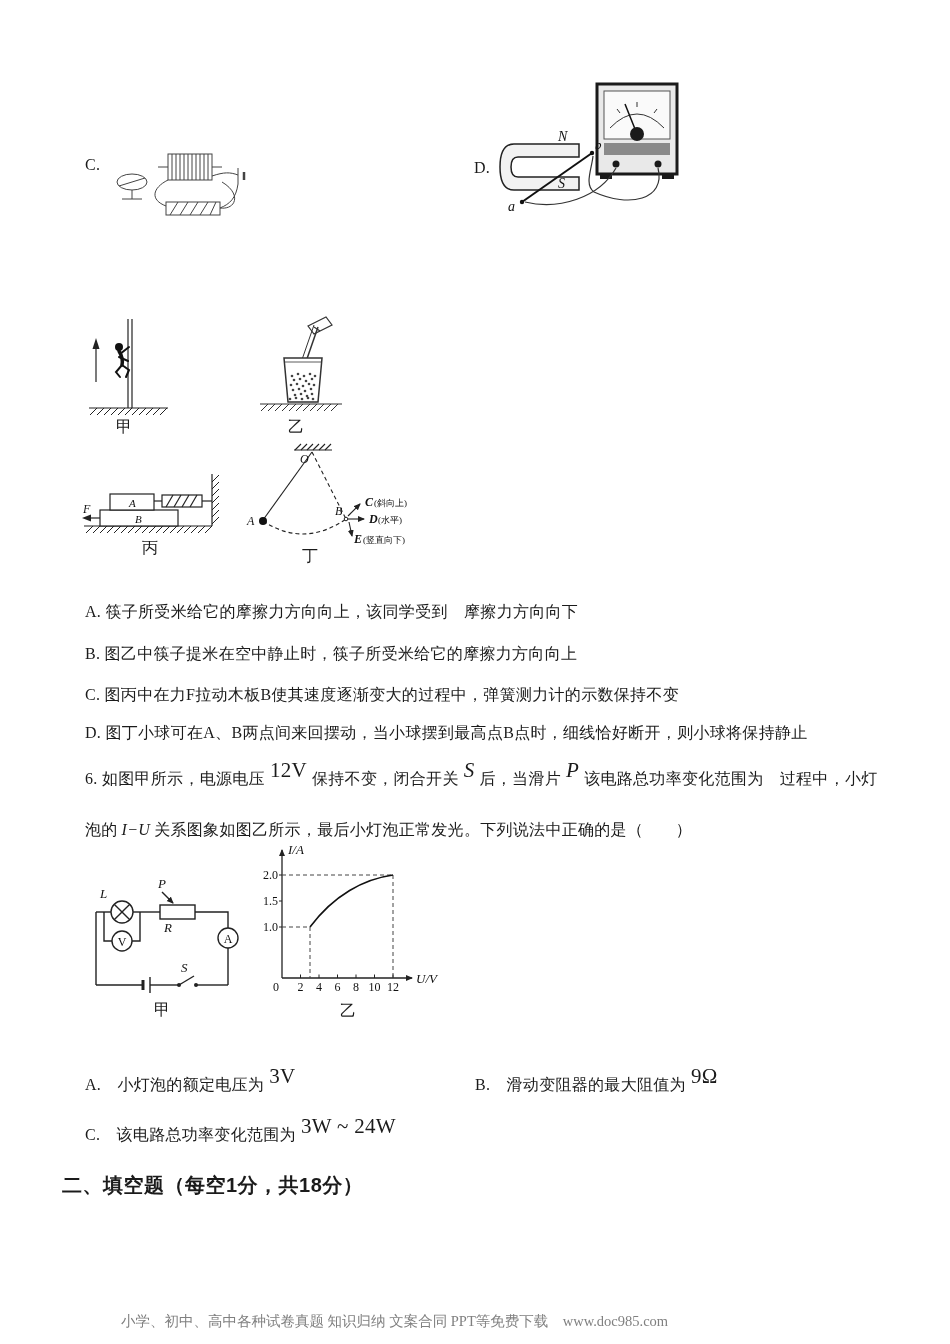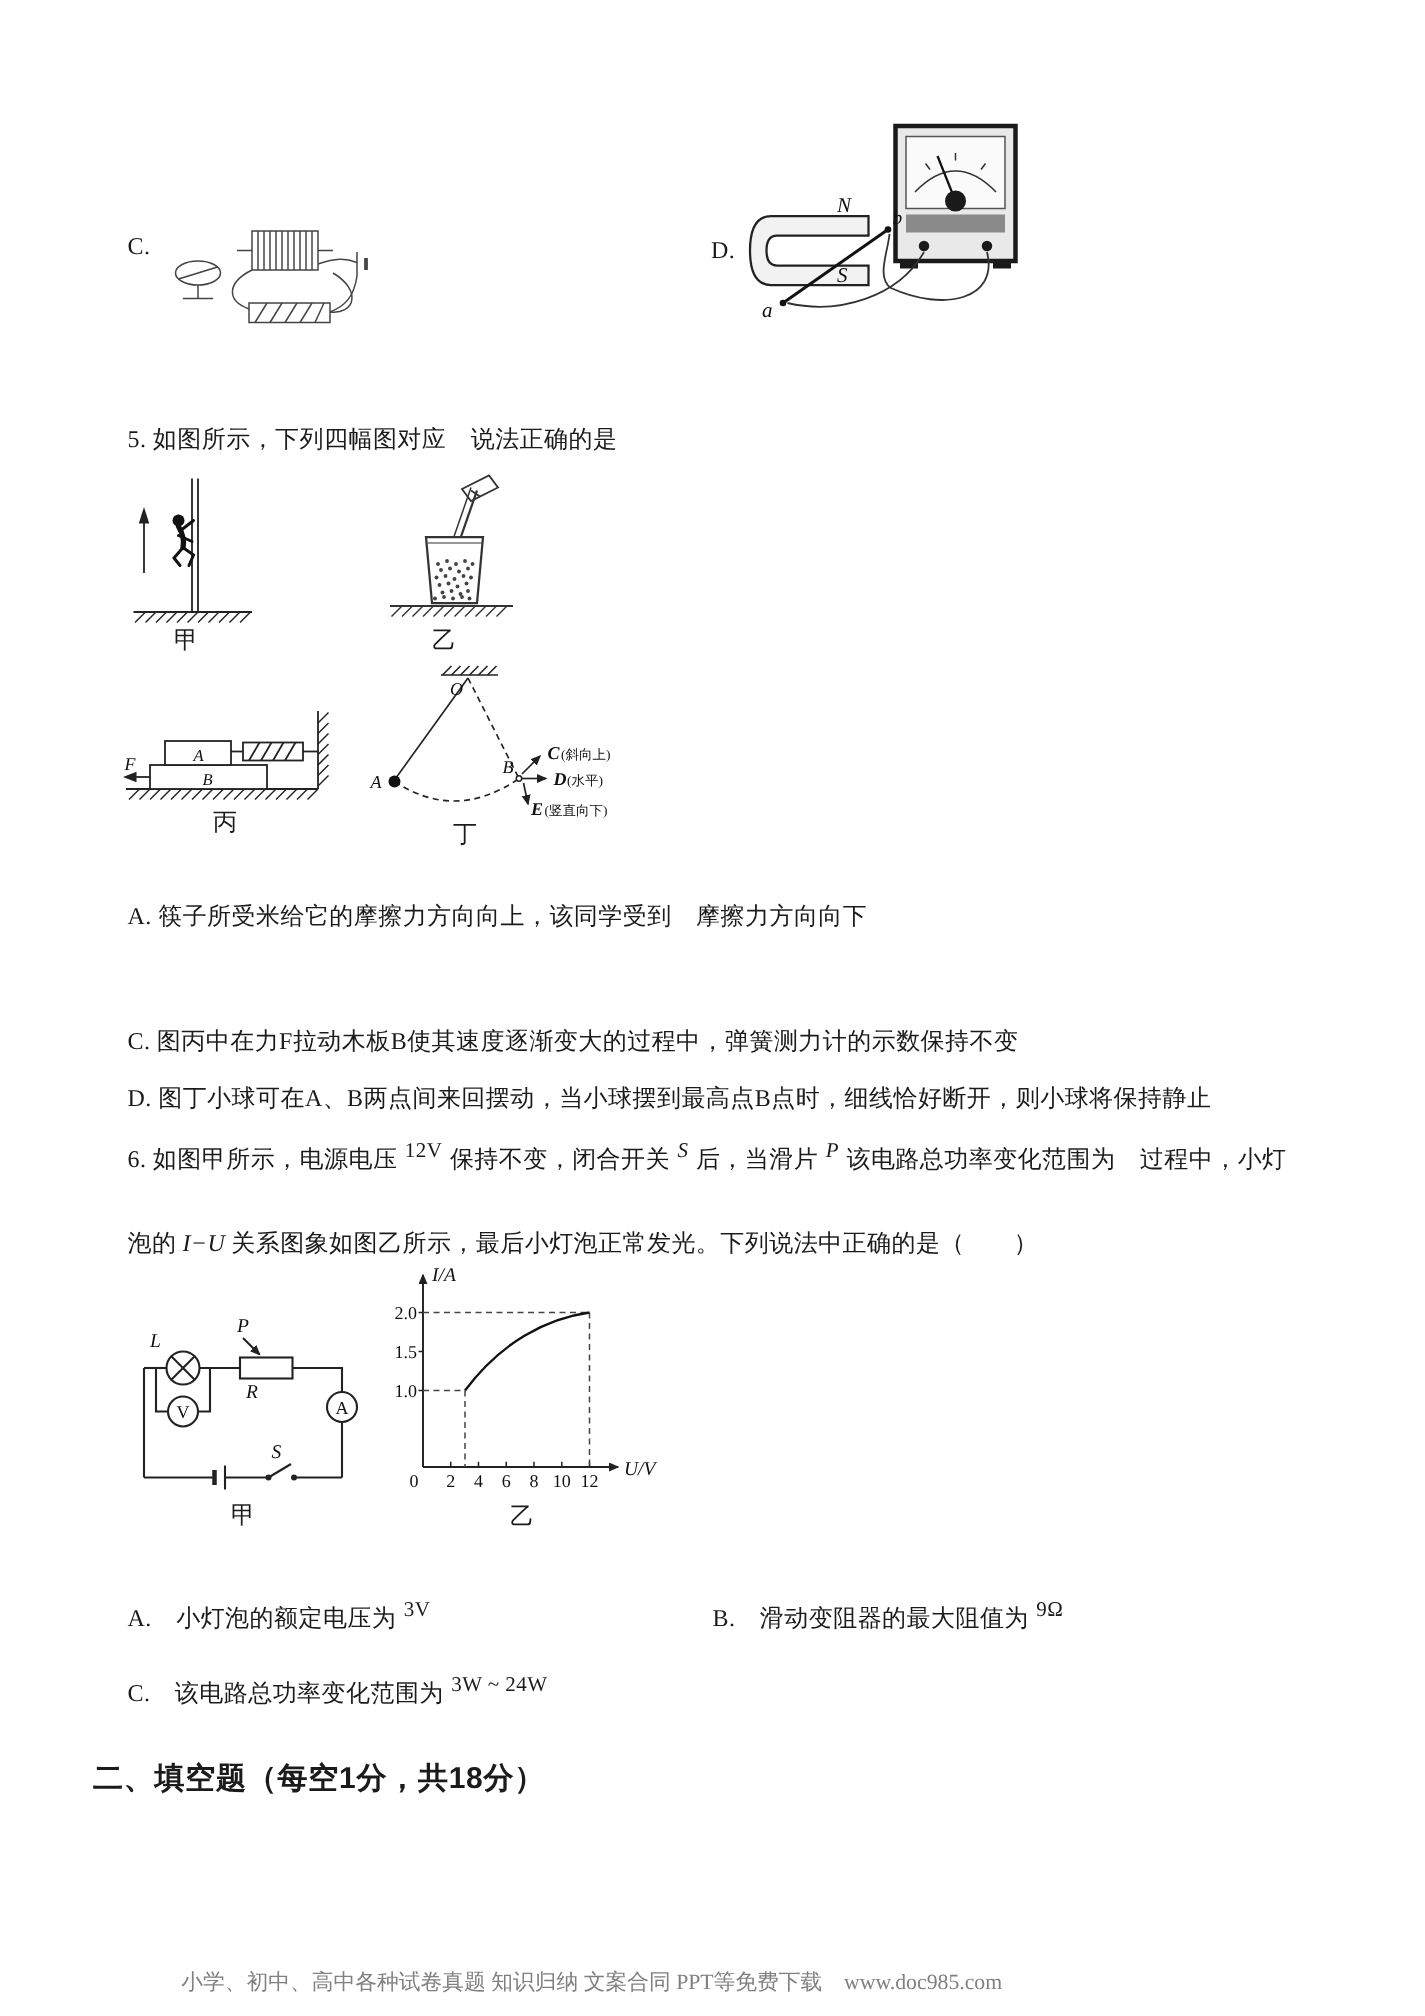--- a/index.html
+++ b/index.html
@@ -6,21 +6,21 @@
   html,body { background:#ffffff; }
   #page {
     position:relative; width:950px; height:1344px; background:#ffffff;
     font-family:"Liberation Serif","DejaVu Serif",serif; color:#1b1b1b;
     overflow:hidden;
   }
   .abs { position:absolute; }
   .t { font-size:16px; line-height:1.45; white-space:nowrap; letter-spacing:0.3px; }
   .sup {
     display:inline-block; transform:translateY(-7px);
-    font-size:14px; margin:0 5px;
+    font-size:21px; margin:0 5px;
     font-family:"Liberation Serif","DejaVu Serif",serif;
   }
   .iu { font-style:italic; margin:0 4px; font-family:"Liberation Serif",serif; }
   .cap { font-size:16px; }
   .sec {
     font-size:20px; font-weight:bold;
     font-family:"Liberation Sans","DejaVu Sans",sans-serif;
     letter-spacing:0.5px;
   }
   .footer {
@@ -100,21 +100,20 @@
       <line x1="28" y1="122" x2="98" y2="73" stroke="#111" stroke-width="2"></line>
       <circle cx="28" cy="122" r="2.2" fill="#111"></circle>
       <circle cx="98" cy="73" r="2.2" fill="#111"></circle>
     </g>
     <text x="64" y="61" font-size="14" class="lbl-it">N</text>
     <text x="101" y="69" font-size="13" class="lbl-it">b</text>
     <text x="64" y="108" font-size="14" class="lbl-it">S</text>
     <text x="14" y="131" font-size="14" class="lbl-it">a</text>
   </svg>
 
-  <div class="abs t" style="left:85px; top:282px;">5. 如图所示，下列四幅图对应　说法正确的是</div>
 
   <svg class="abs" style="left:86px; top:316px;" width="85" height="100" viewBox="0 0 85 100">
     <g stroke="#222" fill="none" stroke-width="1.2">
       <line x1="10" y1="66" x2="10" y2="30"></line>
       <polygon points="10,22 6.5,33 13.5,33" fill="#222" stroke="none"></polygon>
       <line x1="42" y1="3" x2="42" y2="92"></line>
       <line x1="46" y1="3" x2="46" y2="92"></line>
       <line x1="3" y1="92" x2="82" y2="92"></line>
     </g>
     <g stroke="#222" stroke-width="1">
@@ -280,20 +279,21 @@
     <text x="131" y="81" font-size="12" class="lbl-it" font-weight="bold">D</text>
     <text x="140" y="81" font-size="9">(水平)</text>
     <text x="116" y="101" font-size="12" class="lbl-it" font-weight="bold">E</text>
     <text x="125" y="101" font-size="9">(竖直向下)</text>
   </svg>
 
   <div class="abs cap" style="left:142px; top:538px;">丙</div>
   <div class="abs cap" style="left:302px; top:546px;">丁</div>
 
   <div class="abs t" style="left:85px; top:600px;">A. 筷子所受米给它的摩擦力方向向上，该同学受到　摩擦力方向向下</div>
+  <div class="abs t" style="left:85px; top:642px;">B. 图乙中筷子提米在空中静止时，筷子所受米给它的摩擦力方向向上</div>
   <div class="abs t" style="left:85px; top:721px;">D. 图丁小球可在A、B两点间来回摆动，当小球摆到最高点B点时，细线恰好断开，则小球将保持静止</div>
   <div class="abs t" style="left:85px; top:683px;">C. 图丙中在力F拉动木板B使其速度逐渐变大的过程中，弹簧测力计的示数保持不变</div>
 
   <div class="abs t" style="left:85px; top:762px;">
     <span>6. 如图甲所示，电源电压</span><span class="sup">12V</span><span>保持不变，闭合开关</span><span class="sup lbl-it">S</span><span>后，当滑片</span><span class="sup lbl-it">P</span><span>该电路总功率变化范围为　过程中，小灯</span>
   </div>
   <div class="abs t" style="left:85px; top:818px;">
     <span>泡的</span><span class="iu">I−U</span><span>关系图象如图乙所示，最后小灯泡正常发光。下列说法中正确的是（　　）</span>
   </div>
 

